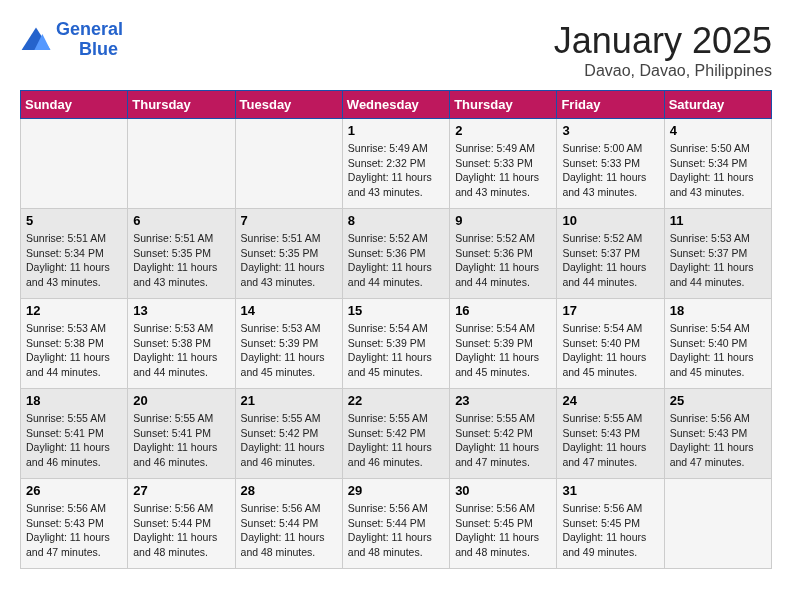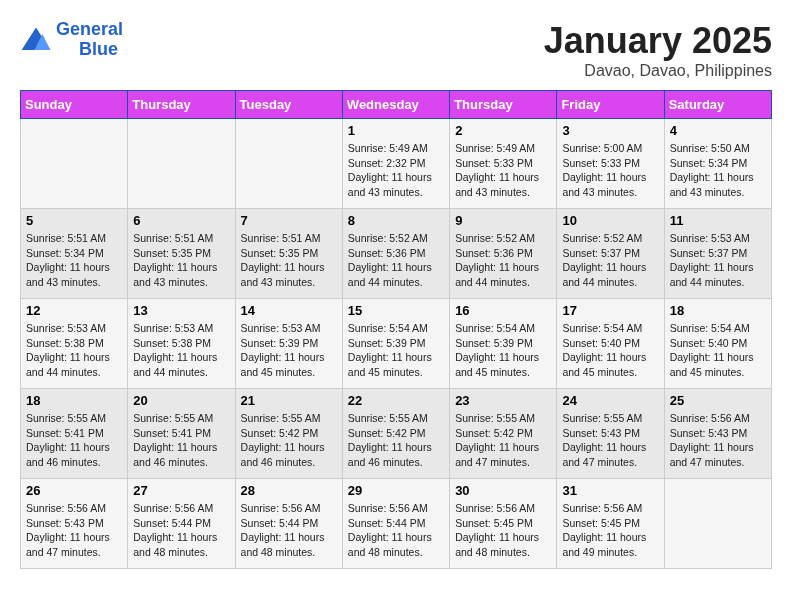--- a/index.html
+++ b/index.html
@@ -32,34 +32,34 @@
     }
     .logo-icon {
       width: 32px;
       height: 28px;
     }
     .title-block {
       text-align: right;
     }
     .month-title {
       font-size: 36px;
-      font-weight: bold;
+      font-weight: normal;
       color: #222;
     }
     .subtitle {
       font-size: 16px;
       color: #444;
     }
     table {
       width: 100%;
       border-collapse: collapse;
       font-size: 11px;
     }
     thead tr {
-      background-color: #d946ef;
+      background-color: #be185d;
       color: #fff;
     }
     thead th {
       padding: 6px 4px;
       text-align: left;
       font-size: 13px;
       font-weight: bold;
       border: 1px solid #1a4faa;
     }
     tbody tr {

